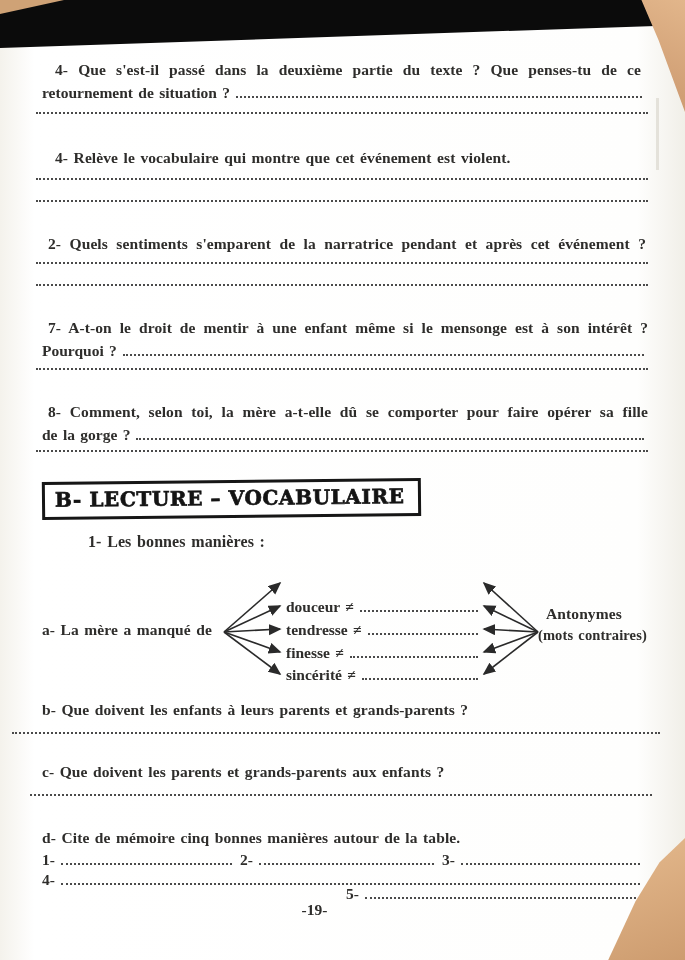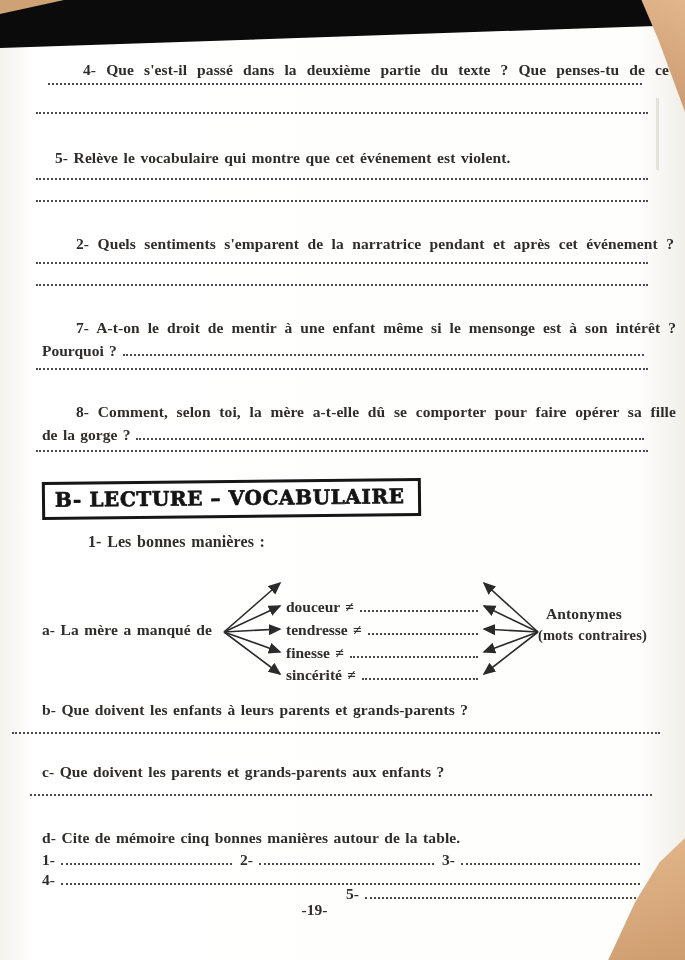--- a/index.html
+++ b/index.html
@@ -27,21 +27,21 @@
     clip-path:polygon(100% 0,100% 100%,4% 100%,38% 52%,68% 20%);
   }
   .page-edge{
     position:absolute;right:26px;top:98px;width:3px;height:72px;
     background:#d8d5cc;opacity:.65;
   }
   .t{
     position:absolute;font-weight:bold;font-size:15.5px;line-height:19px;
     color:#2e2d2b;white-space:nowrap;word-spacing:1.5px;letter-spacing:.1px;
   }
-  .just{white-space:normal;text-align:justify;text-align-last:justify;margin-left:28px;}
+  .just{white-space:normal;text-align:justify;text-align-last:justify;}
   .ital{font-size:16px;}
   .small{font-size:14.5px;}
   .dl{
     position:absolute;height:0;border-bottom:2px dotted #4a4a4a;
   }
   .fr{position:absolute;display:flex;align-items:flex-end;}
   .fr .lbl{
     font-weight:bold;font-size:15.5px;line-height:19px;color:#2e2d2b;
     white-space:nowrap;word-spacing:1.5px;
   }
@@ -65,25 +65,26 @@
 
 <div class="photo">
 
   <div class="topbar"></div>
   <div class="corner-tl"></div>
   <div class="finger-tr"></div>
   <div class="page-edge"></div>
 
   <div class="t just" style="left:55px;top:60px;width:586px;">4- Que s'est-il passé dans la deuxième partie du texte ? Que penses-tu de ce</div>
   <div class="fr" style="left:42px;top:83px;width:600px;">
+    <span class="lbl">retournement de situation ?</span>
     <span class="fill"></span>
   </div>
   <div class="dl" style="left:36px;top:112px;width:612px;"></div>
 
-  <div class="t" style="left:55px;top:148px;">5- Relève le vocabulaire qui montre que cet événement est violent.</div>
+  <div class="t" style="left:55px;top:148px;">4- Relève le vocabulaire qui montre que cet événement est violent.</div>
   <div class="dl" style="left:36px;top:178px;width:612px;"></div>
   <div class="dl" style="left:36px;top:200px;width:612px;"></div>
 
   <div class="t just" style="left:48px;top:234px;width:598px;">2- Quels sentiments s'emparent de la narratrice pendant et après cet événement ?</div>
   <div class="dl" style="left:36px;top:262px;width:612px;"></div>
   <div class="dl" style="left:36px;top:284px;width:612px;"></div>
 
   <div class="t just" style="left:48px;top:318px;width:600px;">7- A-t-on le droit de mentir à une enfant même si le mensonge est à son intérêt ?</div>
   <div class="fr" style="left:42px;top:341px;width:602px;">
     <span class="lbl">Pourquoi ?</span>

